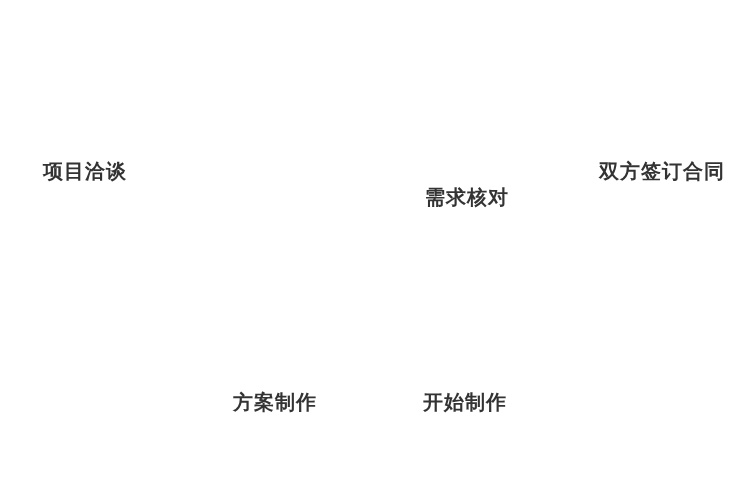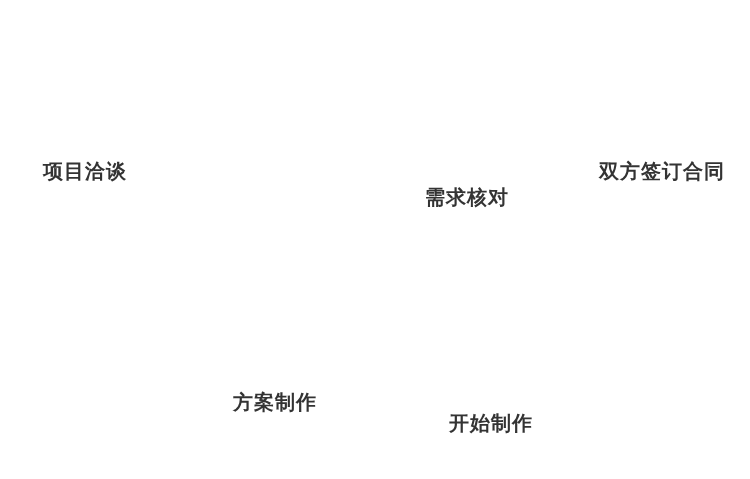--- a/index.html
+++ b/index.html
@@ -36,16 +36,16 @@
 
   <span class="step-label" style="left:85px;  top:171px;">项目洽谈</span>
 
 
   <span class="step-label" style="left:467px; top:171px;margin-top:26px;">需求核对</span>
 
   <span class="step-label" style="left:662px; top:171px;">双方签订合同</span>
 
   <span class="step-label" style="left:275px; top:402px;">方案制作</span>
 
-  <span class="step-label" style="left:491px; top:402px;margin-top:21px;">开始制作</span>
+  <span class="step-label" style="left:465px; top:402px;">开始制作</span>
 
 
 </div>
 
 </body></html>

